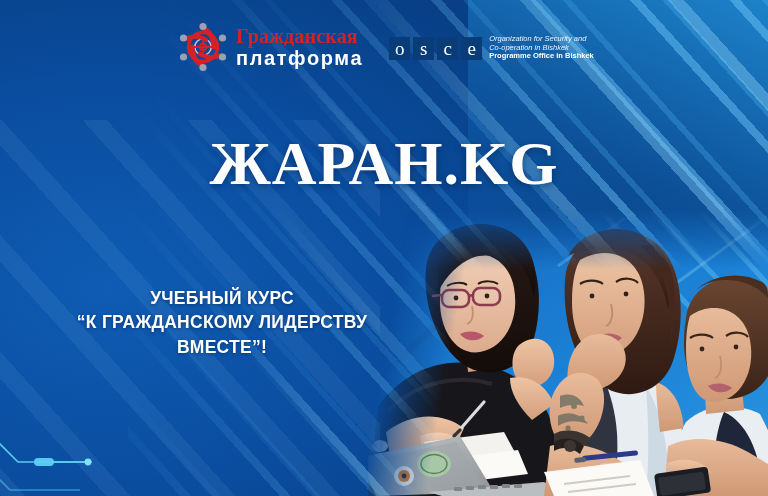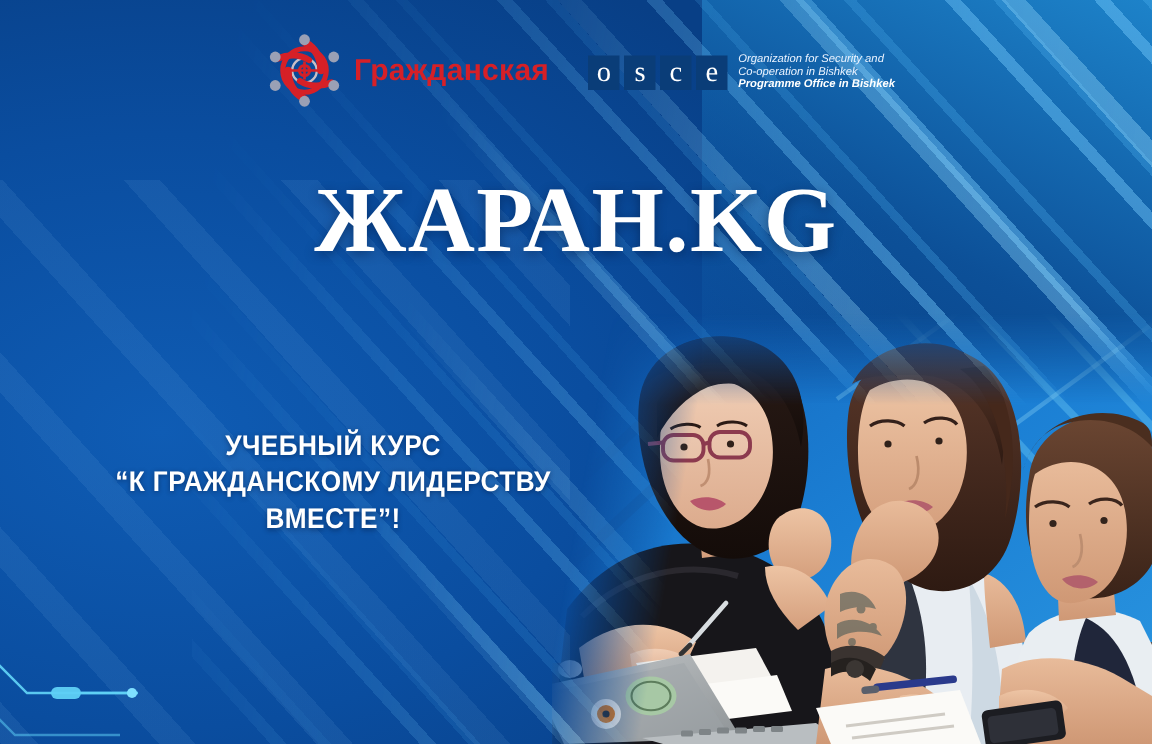--- a/index.html
+++ b/index.html
@@ -79,42 +79,42 @@
   
   .logo-row {
     position:absolute; left:176px; top:20px;
     display:flex; align-items:center; gap:26px;
   }
   .gp-logo { display:flex; align-items:center; gap:6px; }
   .gp-mark { width:54px; height:54px; flex:0 0 54px; }
   .gp-words { display:flex; flex-direction:column; line-height:1.0; }
   .gp-w1 {
     font-size:20px; font-weight:bold; color:#d62027;
-    letter-spacing:.2px; font-family:Liberation Sans, sans-serif;
+    letter-spacing:.2px; font-family:Liberation Serif, serif;
   }
   .gp-w2 {
     font-size:20px; font-weight:bold; color:#ffffff;
     letter-spacing:1.6px; text-align:center; margin-top:2px;
   }
 
   .osce-logo { display:flex; align-items:center; gap:7px; margin-top:2px; }
   .osce-letters { display:flex; gap:3px; }
   .osce-letters span {
     display:block; width:21px; height:23px;
     background:#0a3d78;
     color:#fff; font-size:19px; line-height:23px; text-align:center;
     font-family:"Liberation Serif", serif;
   }
   .osce-text { line-height:1.18; color:#eaf3ff; }
   .osce-text .l1, .osce-text .l2 { font-size:7.5px;font-style:italic; }
-  .osce-text .l3 { font-size:7.5px; font-weight:bold; color:#ffffff;font-style:italic; }
+  .osce-text .l3 { font-size:7.5px; font-weight:bold; color:#ffffff; }
 
   
   .main-title {
-    position:absolute; left:0; top:112px; width:768px;
+    position:absolute; left:0; top:128px; width:768px;
     text-align:center;
     font-family:"Liberation Serif", serif;
     font-weight:bold;
     font-size:62px;
     letter-spacing:1px;
     color:#ffffff;
     text-shadow:0 2px 7px rgba(0,20,55,.45);
   }
 
   
@@ -186,20 +186,21 @@
           <circle cx="27" cy="47.5" r="3.6" fill="#9aa0b5"></circle>
           <circle cx="7.5" cy="18" r="3.6" fill="#9aa0b5"></circle>
           <circle cx="46.5" cy="18" r="3.6" fill="#9aa0b5"></circle>
           <circle cx="7.5" cy="37" r="3.6" fill="#9aa0b5"></circle>
           <circle cx="46.5" cy="37" r="3.6" fill="#9aa0b5"></circle>
           <path d="M18 27 h18 M27 21 v12" stroke="#d62027" stroke-width="1.8"></path>
         </g>
       </svg>
       <div class="gp-words">
         <span class="gp-w1">Гражданская</span>
+        <span class="gp-w2">платформа</span>
       </div>
     </div>
 
     <div class="osce-logo">
       <div class="osce-letters">
         <span>o</span>
         <span>s</span>
         <span>c</span>
         <span>e</span>
       </div>

